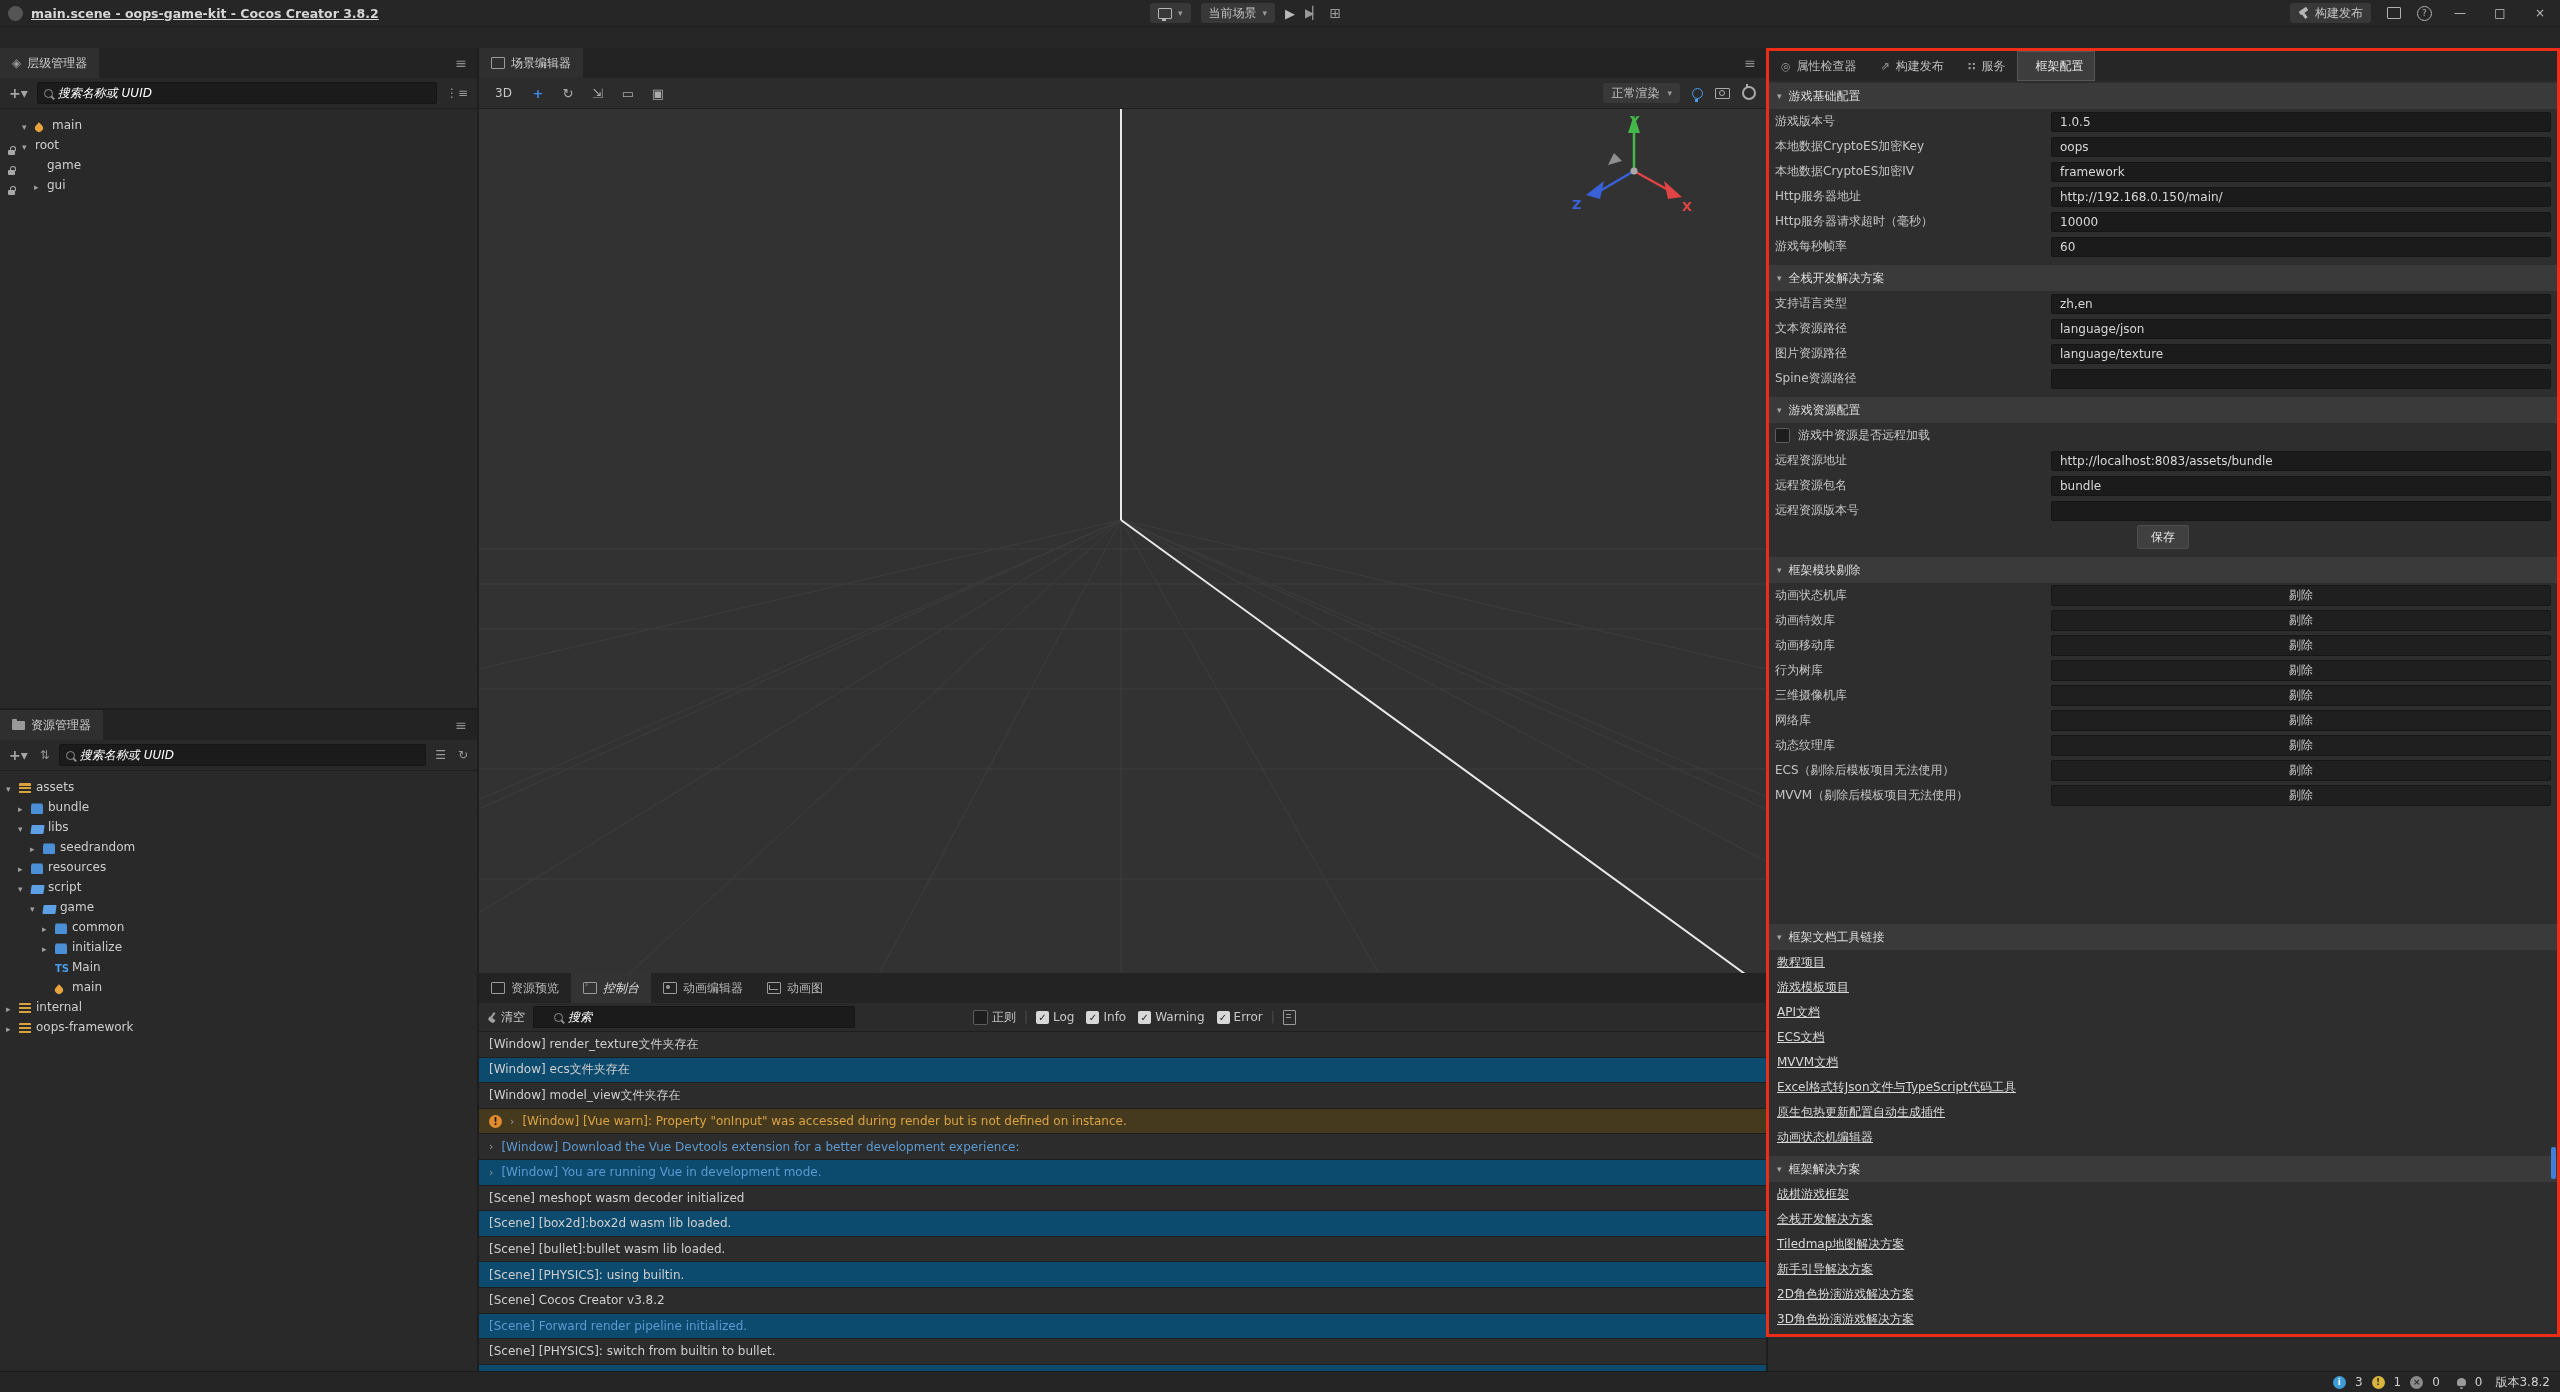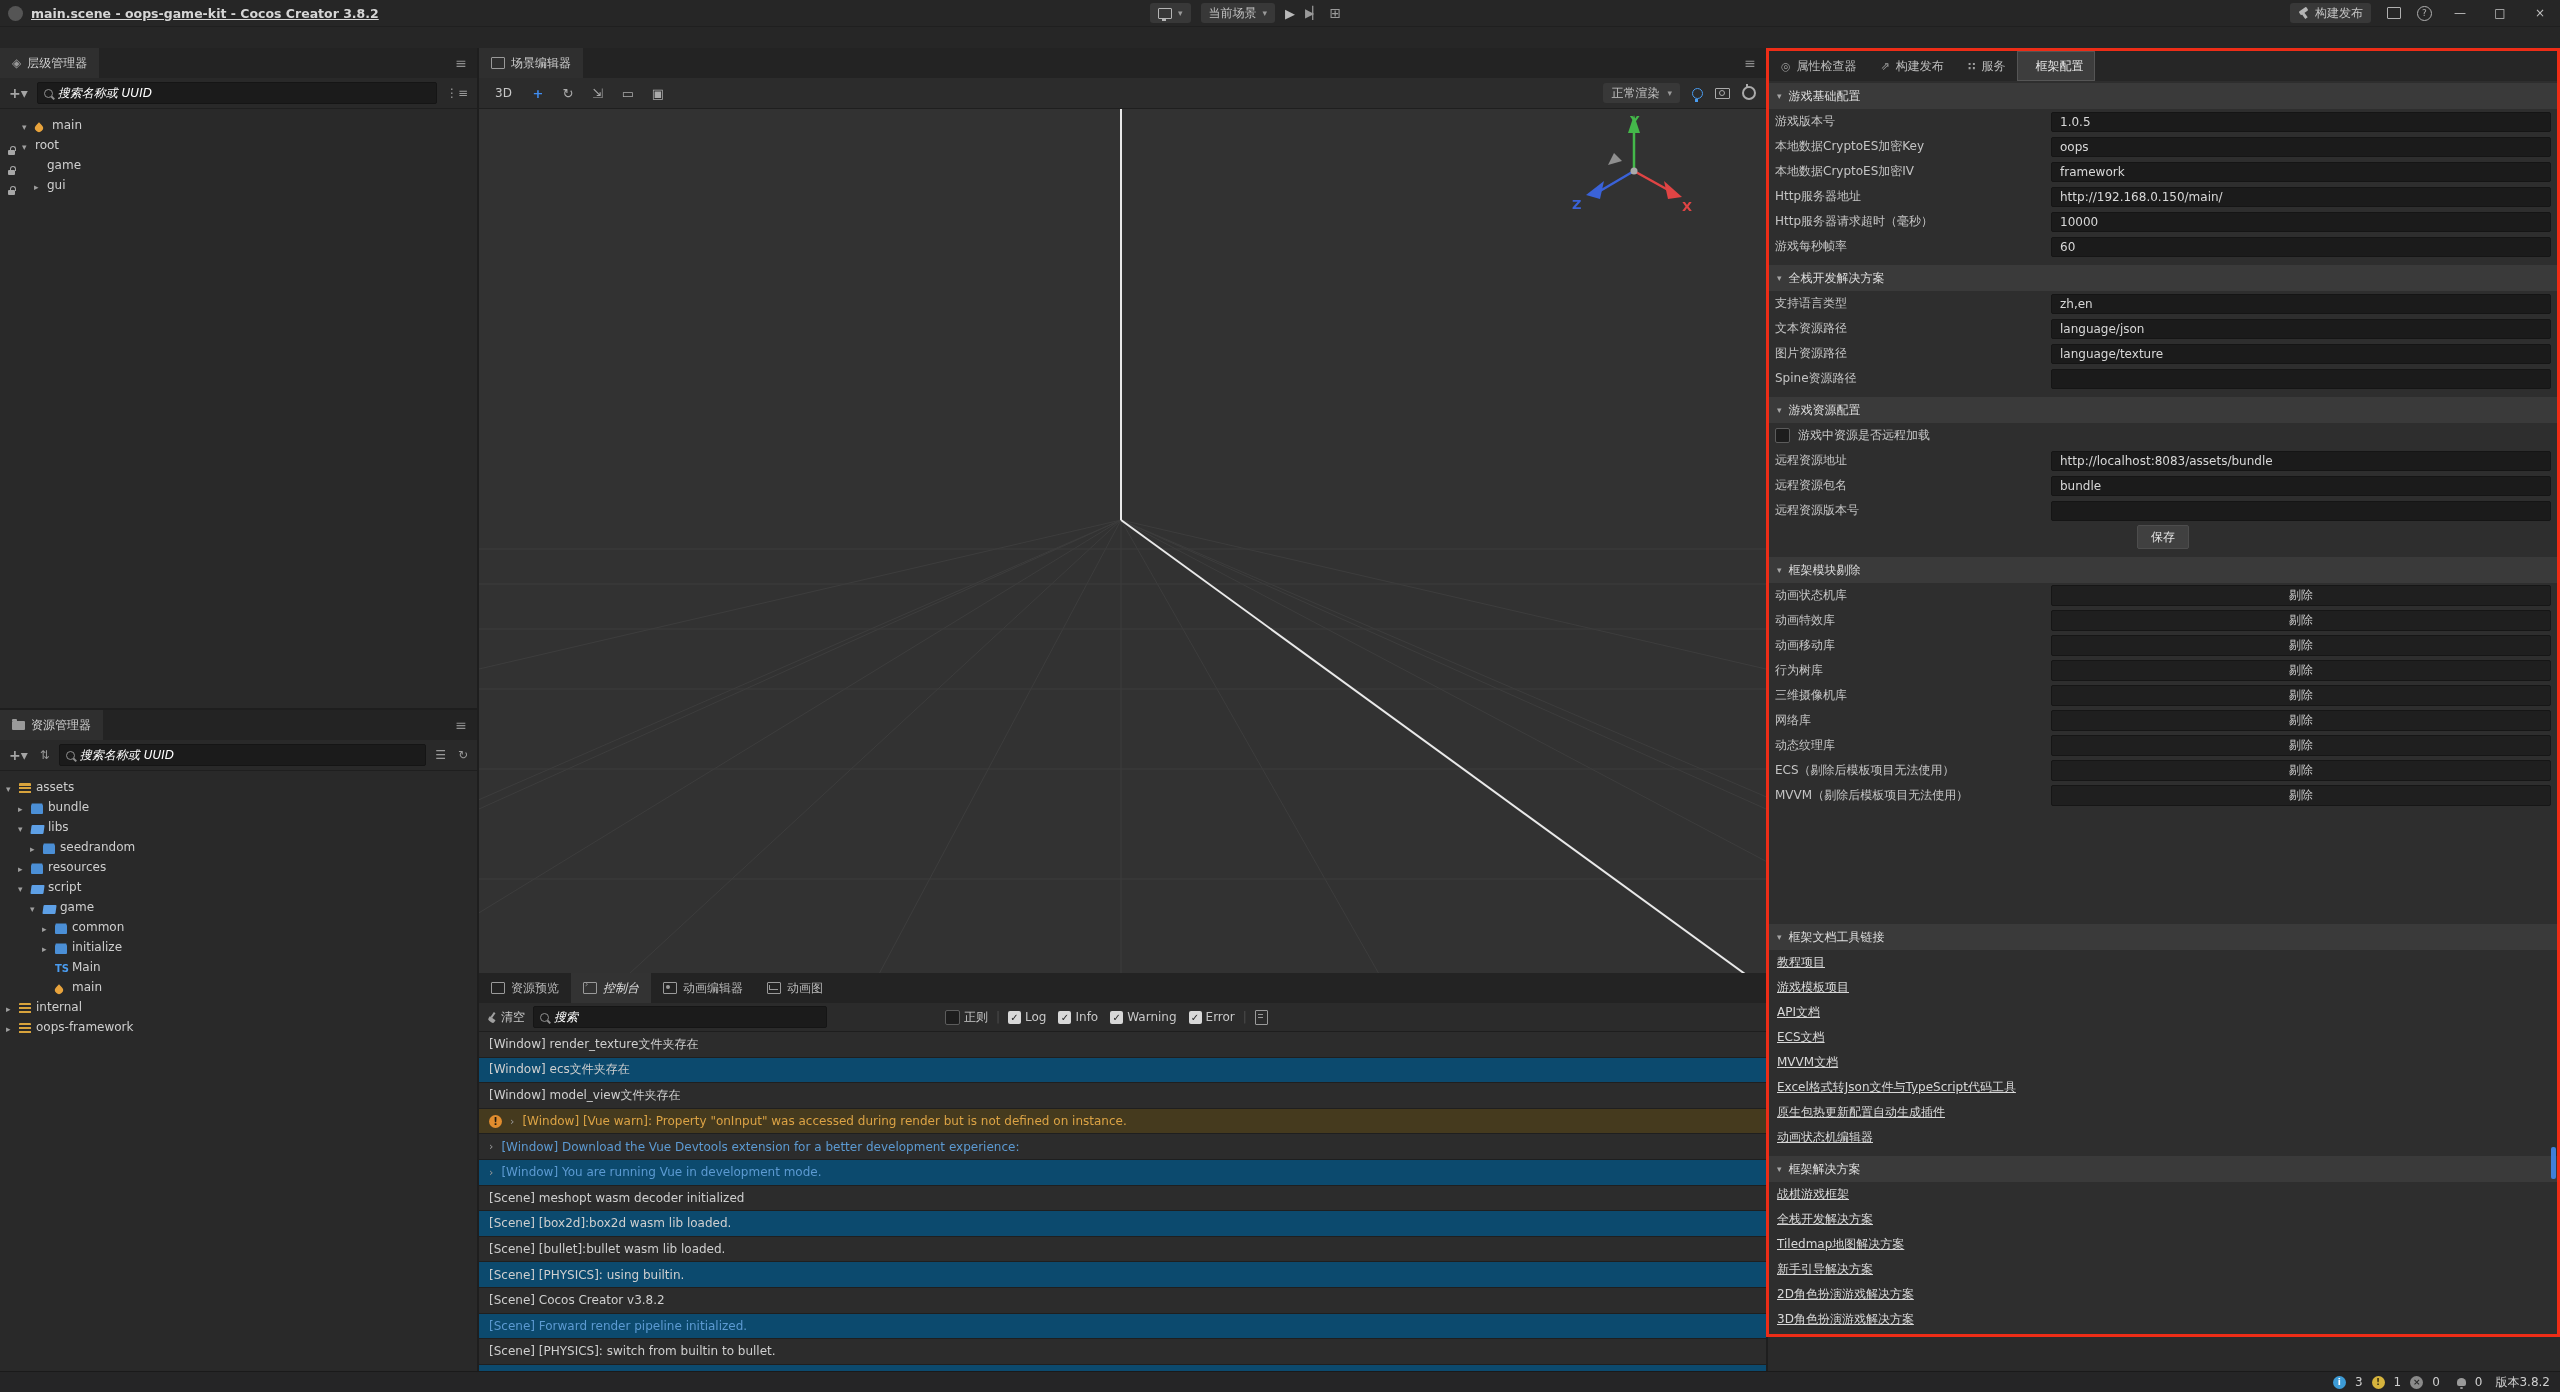--- a/index.html
+++ b/index.html
@@ -93,21 +93,21 @@
   .ctab{display:flex;align-items:center;gap:6px;padding:0 12px;color:#b9b9b9;}
   .ctab.active{background:#333333;color:#e0e0e0;font-style:italic;}
   .ctab-ic{width:12px;height:10px;border:1px solid #9a9a9a;border-radius:1px;position:relative;}
   .ctab-ic.terminal::before{content:"›";position:absolute;left:1px;top:-3px;font-size:8px;color:#9a9a9a;}
   .ctab-ic.anim::before{content:"";position:absolute;left:2px;top:2px;width:4px;height:4px;border-radius:50%;background:#9a9a9a;}
   .ctab-ic.graph::before{content:"";position:absolute;left:1px;top:2px;width:8px;height:4px;border-bottom:1px solid #9a9a9a;border-left:1px solid #9a9a9a;}
   #console-toolbar{height:28px;background:#2b2b2b;border-bottom:1px solid #1e1e1e;display:flex;align-items:center;gap:8px;padding:0 8px;flex:none;}
   .broom-ic{width:10px;height:10px;position:relative;}
   .broom-ic::before{content:"";position:absolute;left:5px;top:0;width:1.5px;height:6px;background:#a0a0a0;transform:rotate(35deg);}
   .broom-ic::after{content:"";position:absolute;left:1px;bottom:0;width:7px;height:4px;background:#a0a0a0;border-radius:0 0 2px 2px;transform:rotate(35deg);}
-  .console-search{width:280px;height:20px;background:#1b1b1b;border:1px solid #151515;border-radius:2px;display:flex;align-items:center;gap:5px;padding:0 6px;}
+  .console-search{width:280px;height:20px;background:#1b1b1b;border:1px solid #151515;border-radius:2px;display:flex;align-items:center;gap:5px;padding:0 20px;}
   .vsep{color:#4c4c4c;}
   .cb{width:13px;height:13px;border-radius:2px;flex:none;display:flex;align-items:center;justify-content:center;}
   .cb.empty{background:#1d1d1d;border:1px solid #5c5c5c;}
   .cb.checked{background:#d8d8d8;color:#222;font-size:10px;font-weight:bold;}
   .cb-group{display:flex;align-items:center;gap:4px;}
   .doc-ic{width:11px;height:13px;border:1px solid #9a9a9a;border-radius:1px;position:relative;}
   .doc-ic::before{content:"";position:absolute;left:2px;top:3px;width:5px;height:1px;background:#9a9a9a;box-shadow:0 3px 0 #9a9a9a;}
   #console-rows{flex:1;overflow:hidden;}
   .crow{height:24.6px;display:flex;align-items:center;padding:0 10px;color:#cfcfcf;border-bottom:1px solid #1f1f1f;background:#0c4a6e;}
   div.crow:nth-of-type(odd){background:#2c2c2c;}

